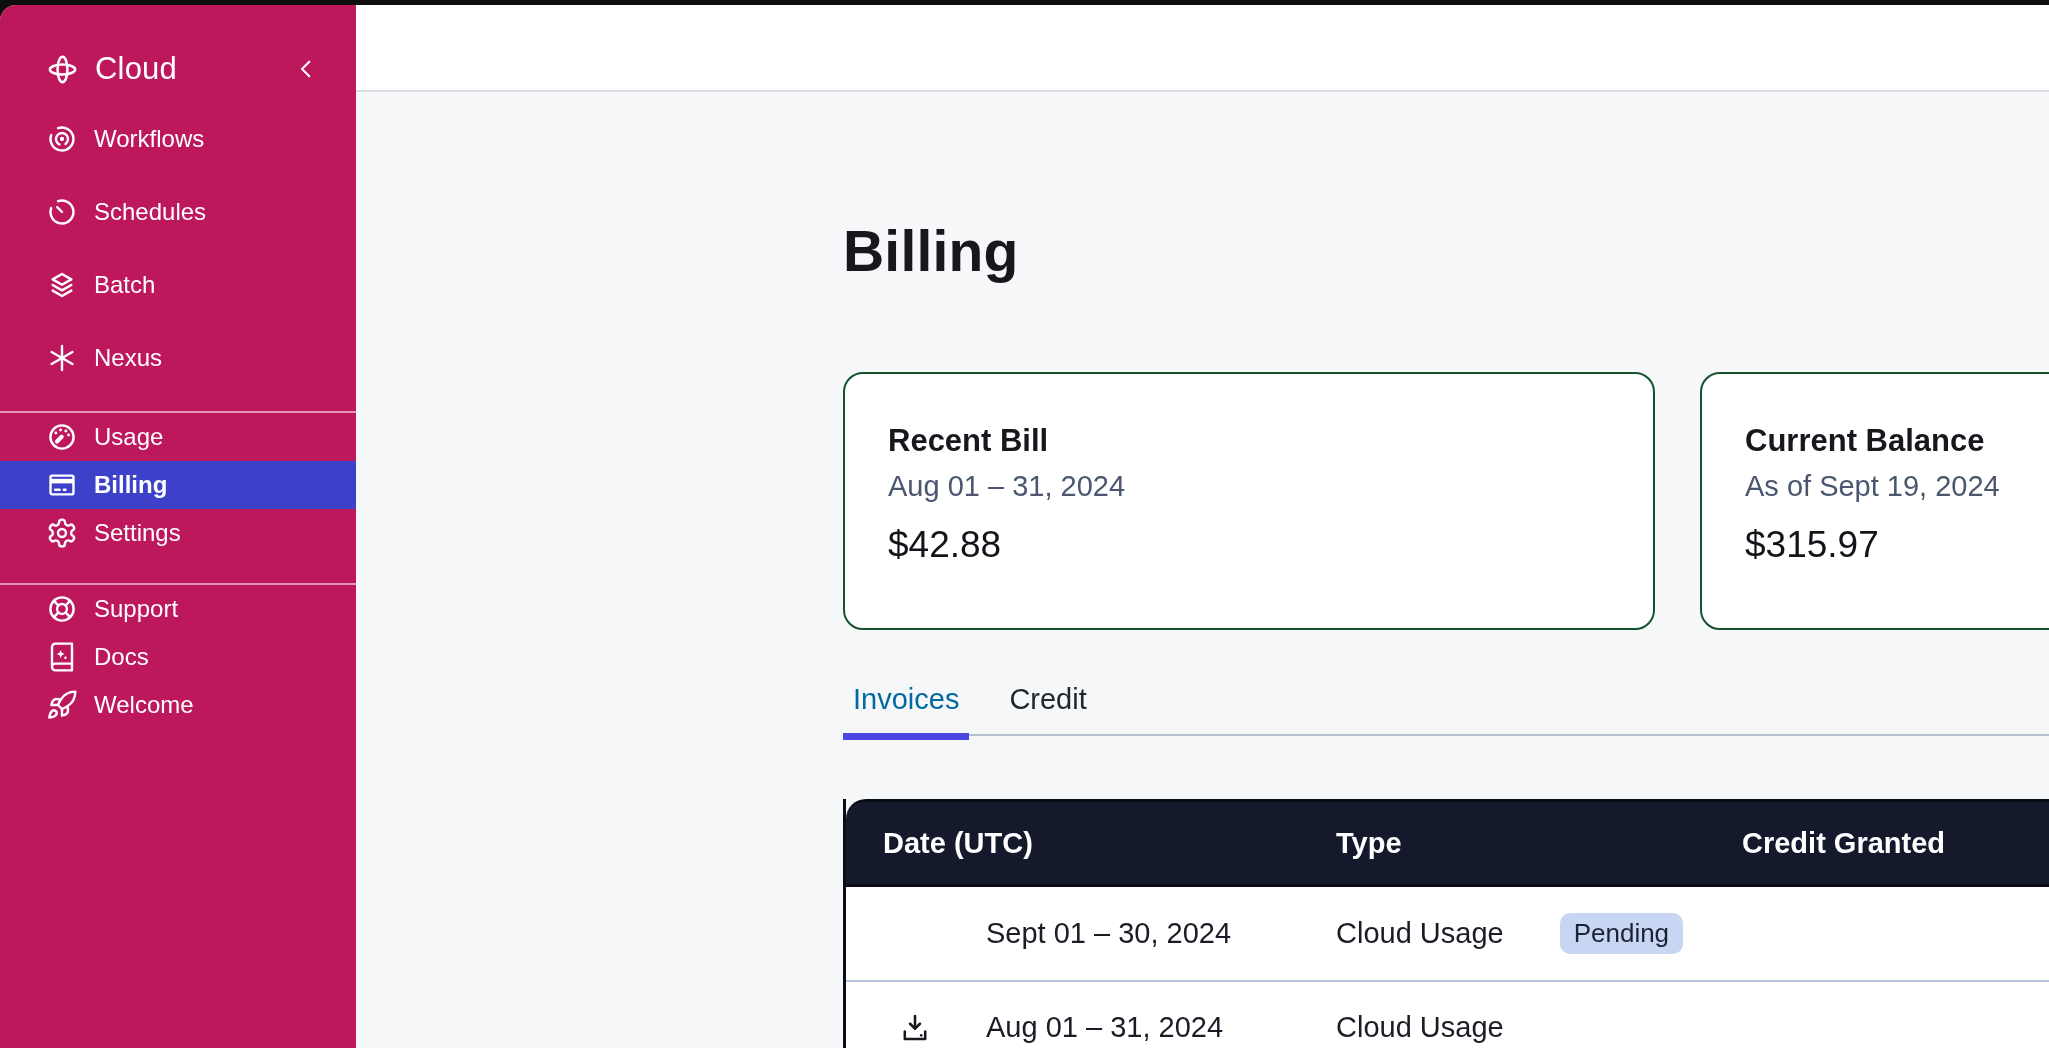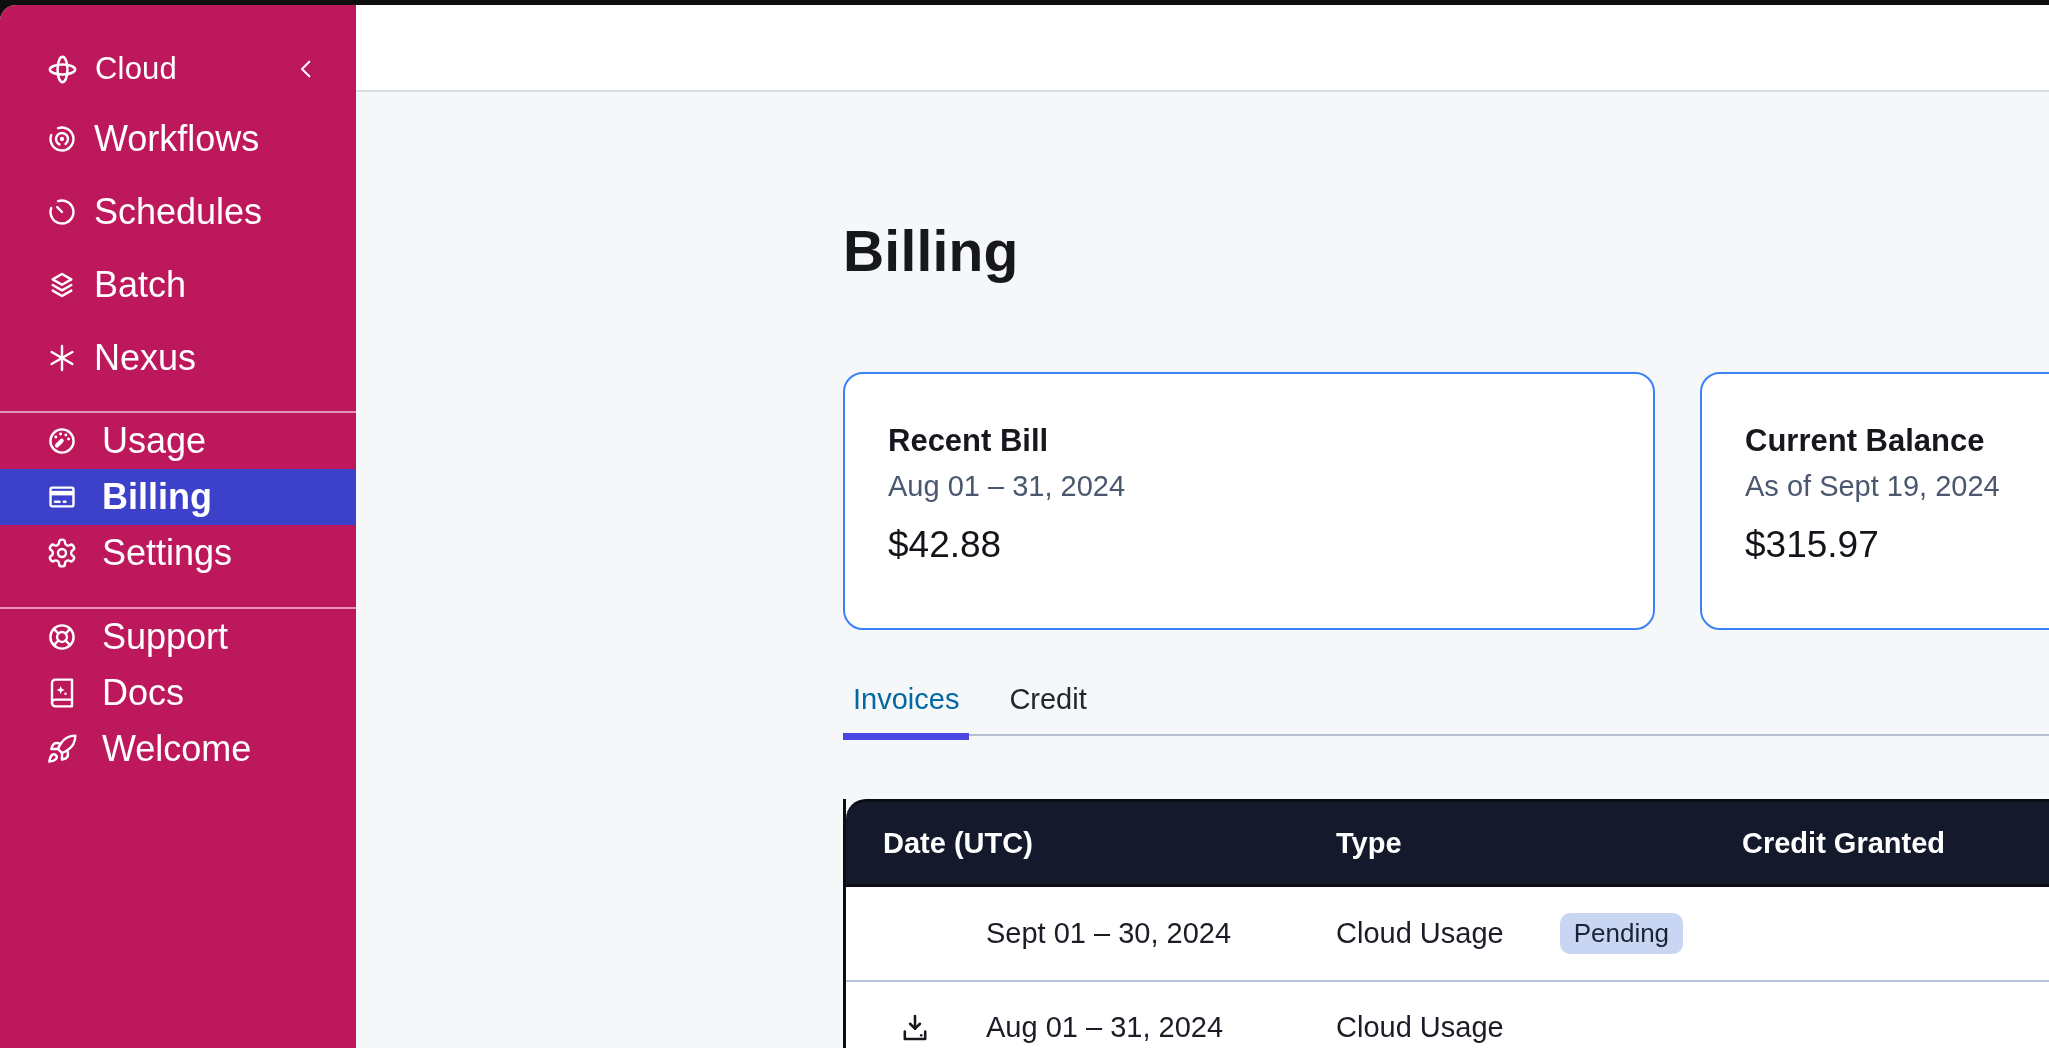--- a/index.html
+++ b/index.html
@@ -20,41 +20,41 @@
   }
   .brand{display:flex;align-items:center;height:66px;padding-left:46px;position:relative;}
   .brand .icon{width:33px;height:33px;display:inline-flex;}
   .brand-label{font-size:31px;font-weight:500;margin-left:16px;letter-spacing:.2px;}
   .collapse{
     position:absolute;right:36px;top:50%;transform:translateY(-50%);
     background:none;border:0;padding:0;color:#fff;cursor:pointer;display:inline-flex;
   }
   .collapse svg{width:27px;height:27px;}
   .sidebar ul{list-style:none;margin:0;padding:0;}
-  .nav-item{display:flex;align-items:center;height:73px;padding-left:46px;font-size:36px;cursor:pointer;}
-  .sec2 .nav-item,.sec3 .nav-item{height:56px;gap:8px;}
+  .nav-item{display:flex;align-items:center;height:73px;padding-left:46px;font-size:24px;cursor:pointer;}
+  .sec2 .nav-item,.sec3 .nav-item{height:48px;}
   .nav-item .icon{width:32px;height:32px;margin-right:16px;display:inline-flex;flex-shrink:0;}
   .icon svg{width:100%;height:100%;}
   .nav-item.selected{background:#3d40c9;}
   .nav-item.selected .nav-label{font-weight:700;}
   .nav-divider{height:2px;background:rgba(255,255,255,.55);}
   .div1{margin-top:17px;}
   .div2{margin-top:26px;}
   .sec2{margin-top:29px;}
   .sec3{margin-top:25px;}
   
   .main{flex:1;min-width:0;display:flex;flex-direction:column;background:#f6f7f9;}
   .topbar{height:87px;min-height:87px;background:#ffffff;border-bottom:2px solid #d9dce2;}
   .content{flex:1;padding-left:487px;position:relative;}
   h1.page-title{
     margin:126px 0 0;font-size:57px;line-height:67px;font-weight:700;color:#16181d;letter-spacing:.2px;
   }
   .cards{display:flex;gap:45px;margin-top:87px;}
   .card{
-    width:812px;height:258px;background:#fff;border:2px solid #3b82f6;border-radius:20px;
+    width:812px;height:258px;background:#fff;border:2px solid #14532d;border-radius:20px;
     padding:48px 0 0 43px;flex-shrink:0;
   }
   .card-title{margin:0;font-size:31px;line-height:38px;font-weight:700;color:#16181d;}
   .card-sub{margin-top:9px;font-size:29px;line-height:34px;color:#4a576e;}
   .card-amount{
     margin-top:21px;font-family:Liberation Sans, sans-serif;
     font-size:37px;line-height:42px;color:#121419;
   }
   
   .tabs{display:flex;margin-top:34px;width:1600px;border-bottom:2px solid #b6bfcd;}

